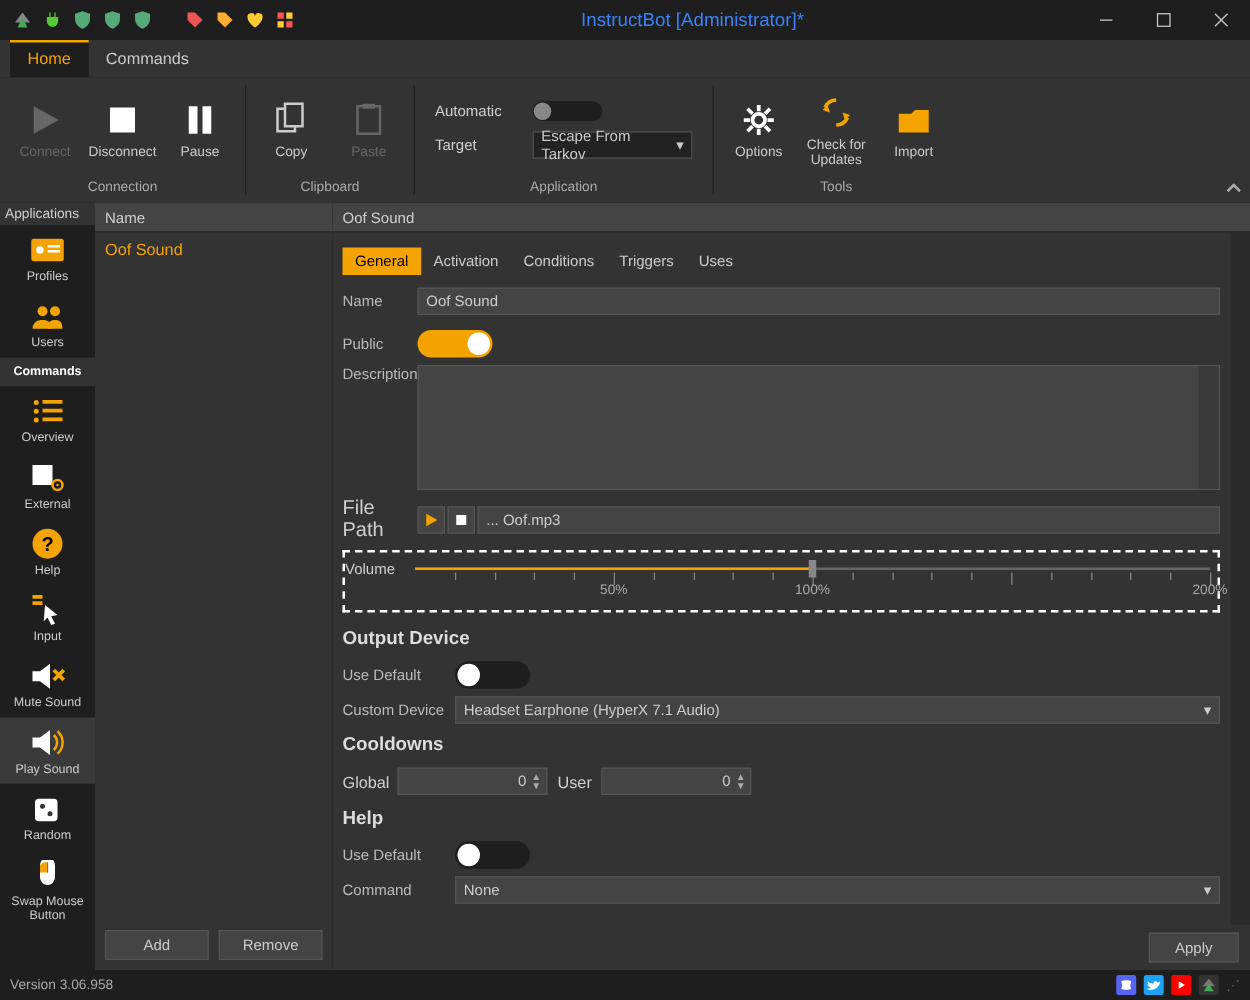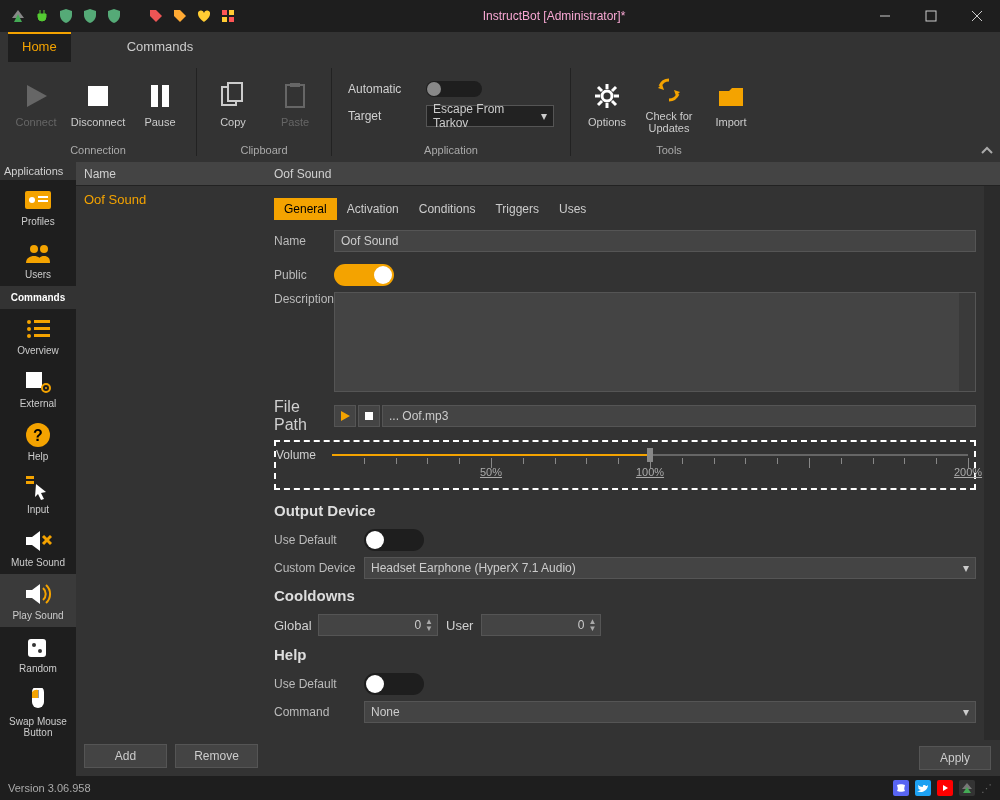--- a/index.html
+++ b/index.html
@@ -2,26 +2,26 @@
 <html><head>
 <meta charset="utf-8">
 <style>
 * { box-sizing: border-box; margin: 0; padding: 0; font-family: 'Segoe UI', Arial, sans-serif; }
 body { background: #1e1e1e; color: #d0d0d0; width: 1000px; height: 800px; overflow: hidden; font-size: 13px; }
 
 
 .titlebar { height: 32px; background: #1e1e1e; display: flex; align-items: center; }
 .titlebar-icons { display: flex; gap: 8px; padding: 0 10px; }
 .titlebar-icons .ticon { width: 16px; height: 16px; }
-.titlebar-title { flex: 1; text-align: center; font-size: 12px; color: #f9a8d4; }
+.titlebar-title { flex: 1; text-align: center; font-size: 15px; color: #3b82f6; }
 .winbtns { display: flex; }
 .winbtn { width: 46px; height: 32px; display: flex; align-items: center; justify-content: center; color: #ccc; }
 
 
-.menubar { height: 30px; background: #333333; display: flex; align-items: center; padding-left: 8px; gap: 42px; }
+.menubar { height: 30px; background: #333333; display: flex; align-items: center; padding-left: 8px; }
 .menutab { padding: 0 14px; height: 30px; line-height: 30px; font-size: 13px; color: #ccc; }
 .menutab.active { background: #1e1e1e; color: #f4a300; border-top: 2px solid #f4a300; line-height: 26px; }
 .searchbox { margin-left: auto; margin-right: 8px; width: 250px; height: 22px; background: #2b2b2b; border: 1px solid #444; display: flex; align-items: center; padding: 0 6px; }
 .searchbox input { background: transparent; border: none; color: #999; width: 100%; outline: none; font-size: 12px; }
 .searchbox .sicon { color: #888; margin-left: 4px; }
 
 
 .ribbon { height: 100px; background: #333333; display: flex; position: relative; }
 .ribbon-group { display: flex; flex-direction: column; align-items: center; padding: 4px 8px 2px; }
 .ribbon-group .items { display: flex; gap: 6px; height: 76px; align-items: center; }
@@ -79,21 +79,21 @@
 
 .volume-row { display: flex; align-items: flex-start; border: 2px dashed #fff; padding: 4px 6px 6px 0; margin: 6px 0 12px 0; }
 .volume-row .flabel { width: 56px; font-size: 12px; padding-top:2px; }
 .slider-wrap { flex: 1; position: relative; height: 36px; }
 .slider-track { position: absolute; left: 0; right: 0; top: 8px; height: 2px; background: #666; }
 .slider-fill { position: absolute; left: 0; width: 50%; top: 8px; height: 2px; background: #f4a300; }
 .slider-thumb { position: absolute; left: 50%; top: 2px; width: 6px; height: 14px; background: #888; transform: translateX(-3px); }
 .slider-ticks { position: absolute; left:0; right:0; top:12px; height:8px; }
 .slider-ticks span { position:absolute; top:0; width:1px; height:6px; background:#888; }
 .slider-labels { position: absolute; left: 0; right: 0; top: 20px; font-size: 11px; color: #aaa; }
-.slider-labels span { position: absolute; transform: translateX(-50%); text-decoration: underline; }
+.slider-labels span { position: absolute; transform: translateX(-50%); }
 
 .section-head { font-size: 15px; font-weight: bold; color: #ddd; margin: 8px 0 10px 0; }
 .select { flex: 1; height: 22px; background: #444; border: 1px solid #555; color: #ccc; padding: 0 6px; font-size: 12px; display:flex; align-items:center; justify-content:space-between; }
 .numbox { width: 120px; height: 22px; background: #444; border: 1px solid #555; color: #ccc; padding: 0 4px 0 6px; font-size: 12px; display:flex; align-items:center; }
 .numbox .val { margin-left:auto; }
 .numbox .spin { display:flex; flex-direction:column; margin-left:4px; line-height:7px; font-size:8px; color:#aaa;}
 .cooldown-row { display:flex; align-items:center; gap:8px; margin-bottom:10px; }
 
 .applybar { height: 36px; display:flex; align-items:center; justify-content:flex-end; padding-right:9px; background:#333; }
 .applybtn { width: 72px; height: 24px; background: #444; border:1px solid #555; color:#ccc; font-size:12px; display:flex; align-items:center; justify-content:center; }

